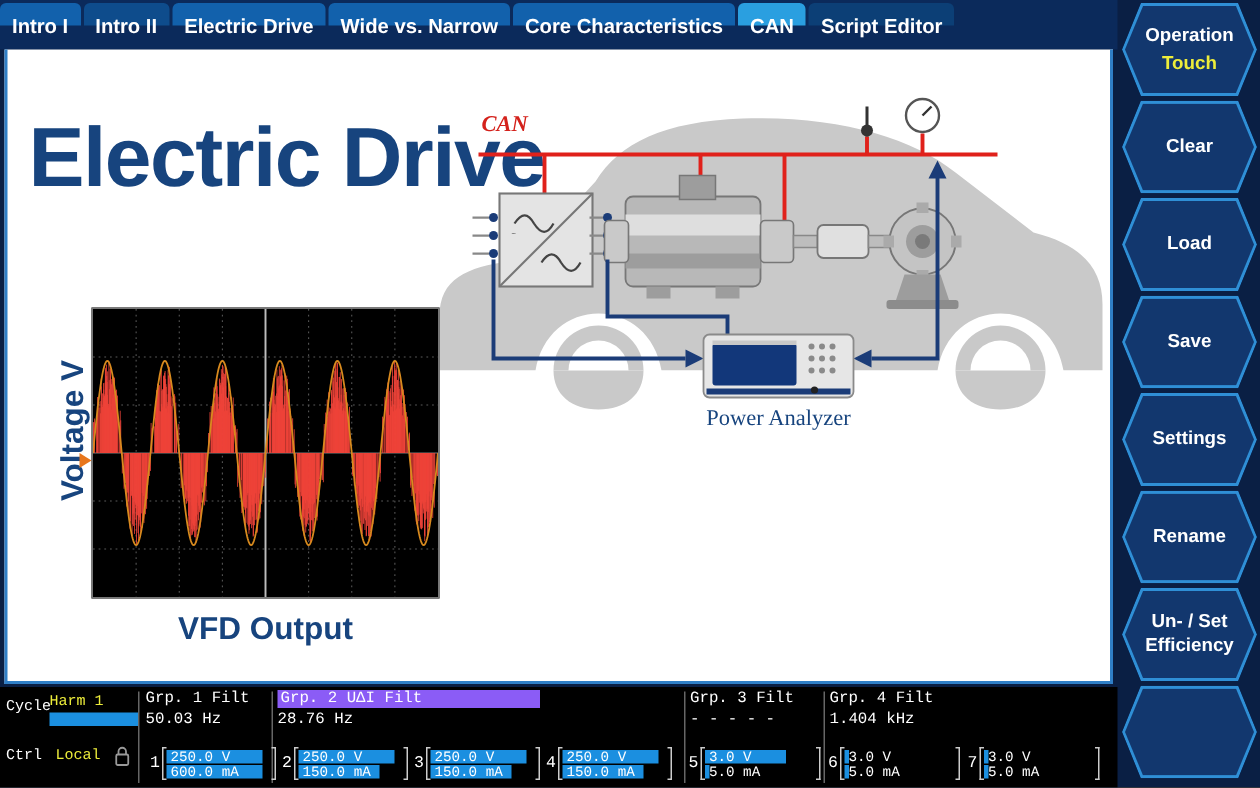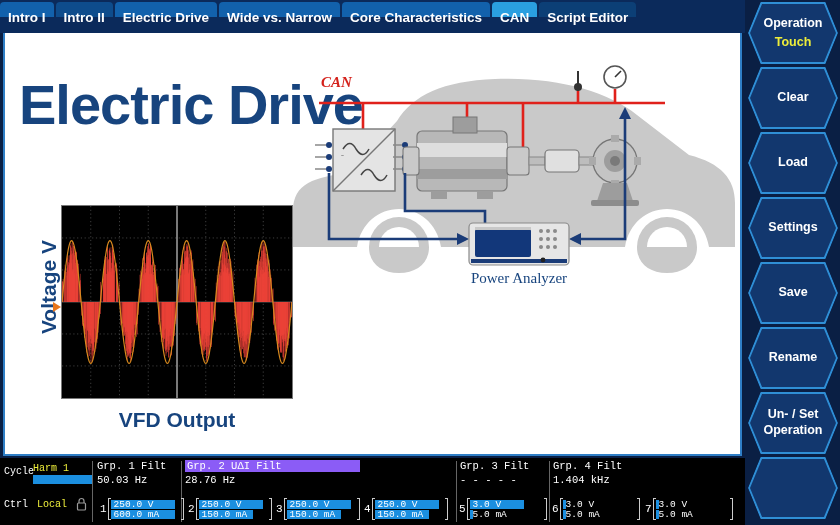--- a/index.html
+++ b/index.html
@@ -1140,37 +1140,37 @@
         <span class="lbl" style="white-space: pre-line;">Clear</span>
       </div>
       <div class="hexbtn">
         <span class="frame"></span>
         <span class="inner"></span>
         <span class="lbl" style="white-space: pre-line;">Load</span>
       </div>
       <div class="hexbtn">
         <span class="frame"></span>
         <span class="inner"></span>
-        <span class="lbl" style="white-space: pre-line;">Settings</span>
+        <span class="lbl" style="white-space: pre-line;">Save</span>
       </div>
       <div class="hexbtn">
         <span class="frame"></span>
         <span class="inner"></span>
-        <span class="lbl" style="white-space: pre-line;">Save</span>
+        <span class="lbl" style="white-space: pre-line;">Settings</span>
       </div>
       <div class="hexbtn">
         <span class="frame"></span>
         <span class="inner"></span>
         <span class="lbl" style="white-space: pre-line;">Rename</span>
       </div>
       <div class="hexbtn">
         <span class="frame"></span>
         <span class="inner"></span>
         <span class="lbl" style="white-space: pre-line;">Un- / Set
-Operation</span>
+Efficiency</span>
       </div>
       <div class="hexbtn blank">
         <span class="frame"></span>
         <span class="inner"></span>
       </div>
     </div>
 
   <div id="status">
     <div id="cycle-label">Cycle</div>
     <div id="harm-label">Harm 1</div>

